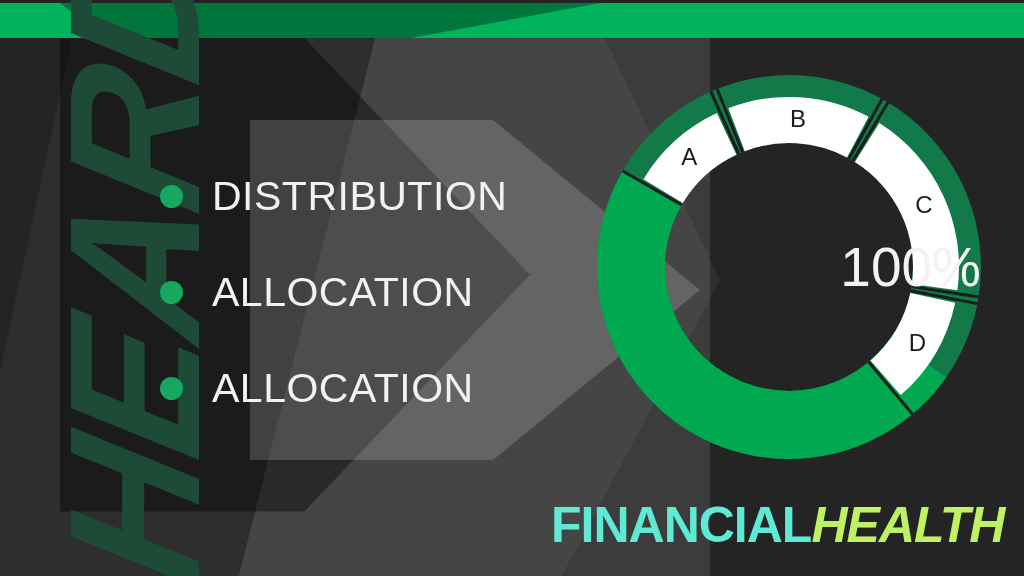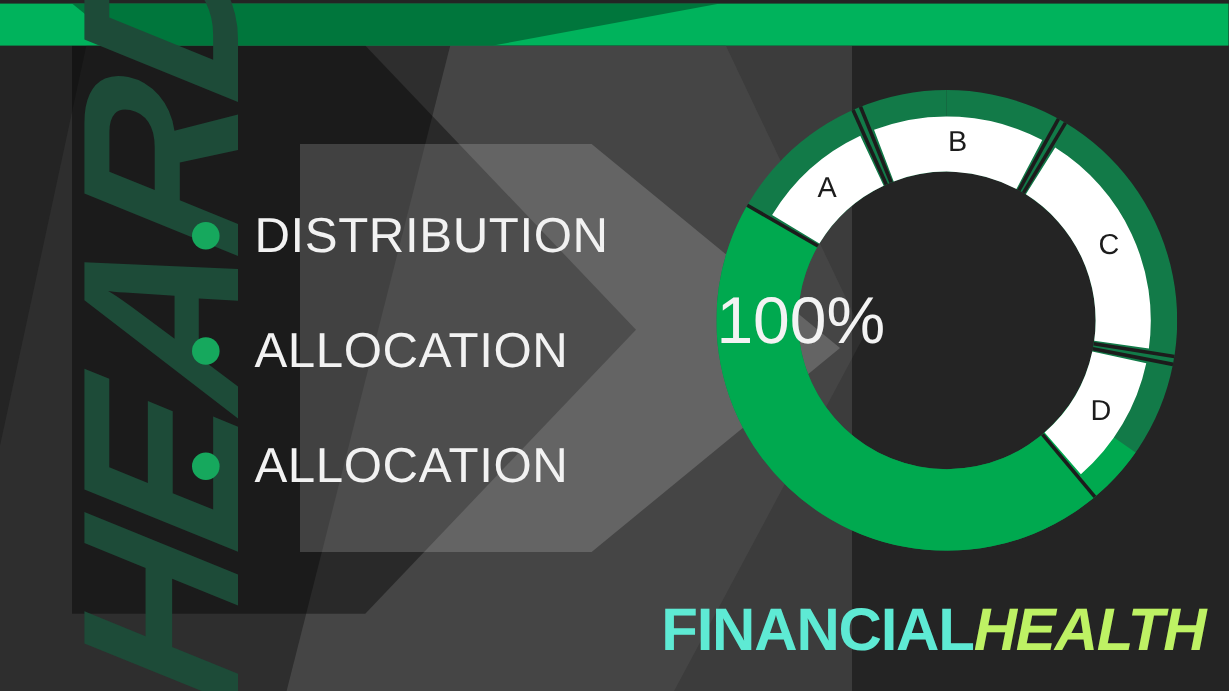--- a/index.html
+++ b/index.html
@@ -87,21 +87,21 @@
     white-space:nowrap;
   }
 
   
   #donut{
     position:absolute;left:597px;top:75px;width:384px;height:384px;
   }
   #donut svg{display:block;width:384px;height:384px;}
   #donut-center{
     position:absolute;left:0;top:0;width:384px;height:384px;
-    display:flex;align-items:center;justify-content:flex-start;
+    display:flex;align-items:center;justify-content:flex-end;
     pointer-events:none;
   }
   #donut-center span{
     color:#f3f3f3;font-size:55px;letter-spacing:0px;
   }
   .seg-label{
     font-family:"Liberation Sans", sans-serif;
     font-size:24px;fill:#1c1c1c;
     text-anchor:middle;dominant-baseline:central;
   }

